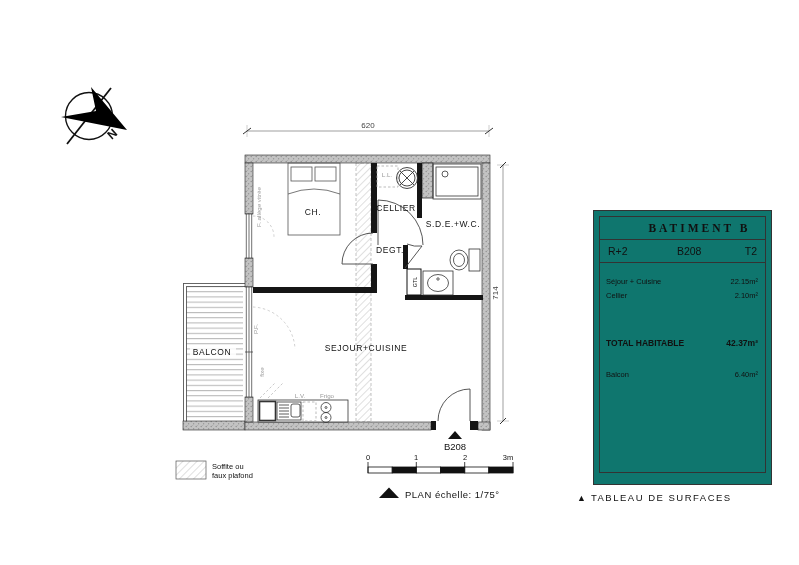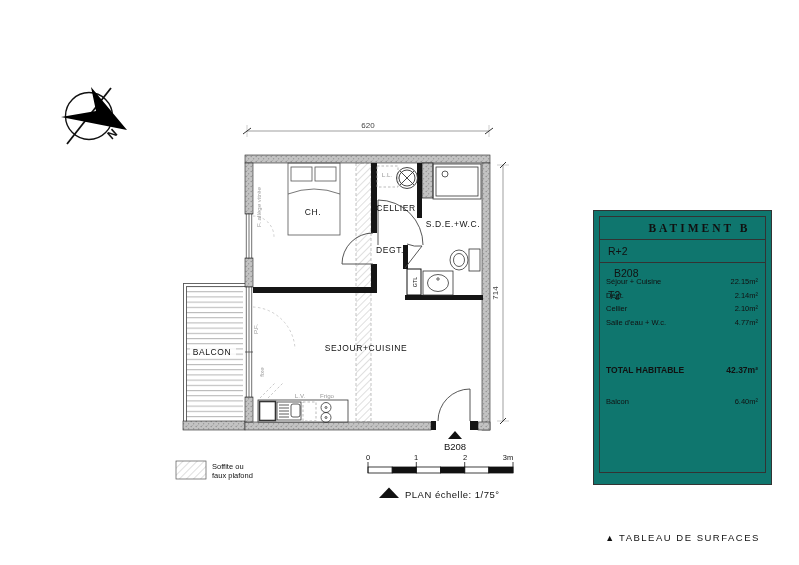--- a/index.html
+++ b/index.html
@@ -12,29 +12,29 @@
   
   #surface-table{position:absolute;left:593px;top:210px;width:179px;height:275px;
                  border:1px solid #333;background:#0f766e;box-sizing:border-box;}
   #surface-table .inner{position:absolute;left:5px;top:5px;right:5px;bottom:11px;
                  border:1px solid #333;}
   .tbl-title{height:22px;line-height:22px;border-bottom:1px solid #333;
              font-family:"Liberation Serif",serif;font-weight:bold;font-size:11.5px;
              letter-spacing:3px;text-align:center;padding-left:34px;}
   .tbl-row2{height:22px;line-height:22px;border-bottom:1px solid #333;
             display:flex;justify-content:space-between;font-size:10.5px;
-            padding:0 8px;flex-direction:column;}
+            padding:0 8px;}
   .tbl-row2 .mid{margin-left:6px;}
   .tbl-body{padding:12px 7px 0 6px;}
   .srow{display:flex;justify-content:space-between;font-size:7.5px;line-height:13.5px;}
   .srow-total{display:flex;justify-content:space-between;font-size:8.5px;font-weight:bold;
               margin-top:36px;text-align:center;}
   .srow-balcony{display:flex;justify-content:space-between;font-size:7.5px;margin-top:22px;}
-  #table-caption{position:absolute;left:593px;top:492px;width:179px;text-align:center;
-                 font-size:9.5px;letter-spacing:1.5px;white-space:nowrap;margin-top:40px;}
+  #table-caption{position:absolute;left:577px;top:492px;width:179px;text-align:left;
+                 font-size:9.5px;letter-spacing:1.5px;white-space:nowrap;}
   #table-caption .tri{font-size:9px;margin-right:5px;letter-spacing:0;}
 </style>
 </head>
 <body>
 
 <div id="stage">
 
   <svg width="799" height="565" viewBox="0 0 799 565">
     <defs>
       <pattern id="wall" width="5" height="5" patternUnits="userSpaceOnUse">
@@ -264,30 +264,22 @@
         <span>R+2</span>
         <span class="mid">B208</span>
         <span>T2</span>
       </div>
       <div class="tbl-body">
         <div class="srow">
           <span>Séjour + Cuisine</span>
           <span>22.15m²</span>
         </div>
         <div class="srow">
-          <span>Dégt.</span>
-          <span>2.14m²</span>
-        </div>
-        <div class="srow">
           <span>Cellier</span>
           <span>2.10m²</span>
-        </div>
-        <div class="srow">
-          <span>Salle d'eau + W.c.</span>
-          <span>4.77m²</span>
         </div>
         <div class="srow-total">
           <span>TOTAL HABITABLE</span>
           <span>42.37m²</span>
         </div>
         <div class="srow-balcony">
           <span>Balcon</span>
           <span>6.40m²</span>
         </div>
       </div>

